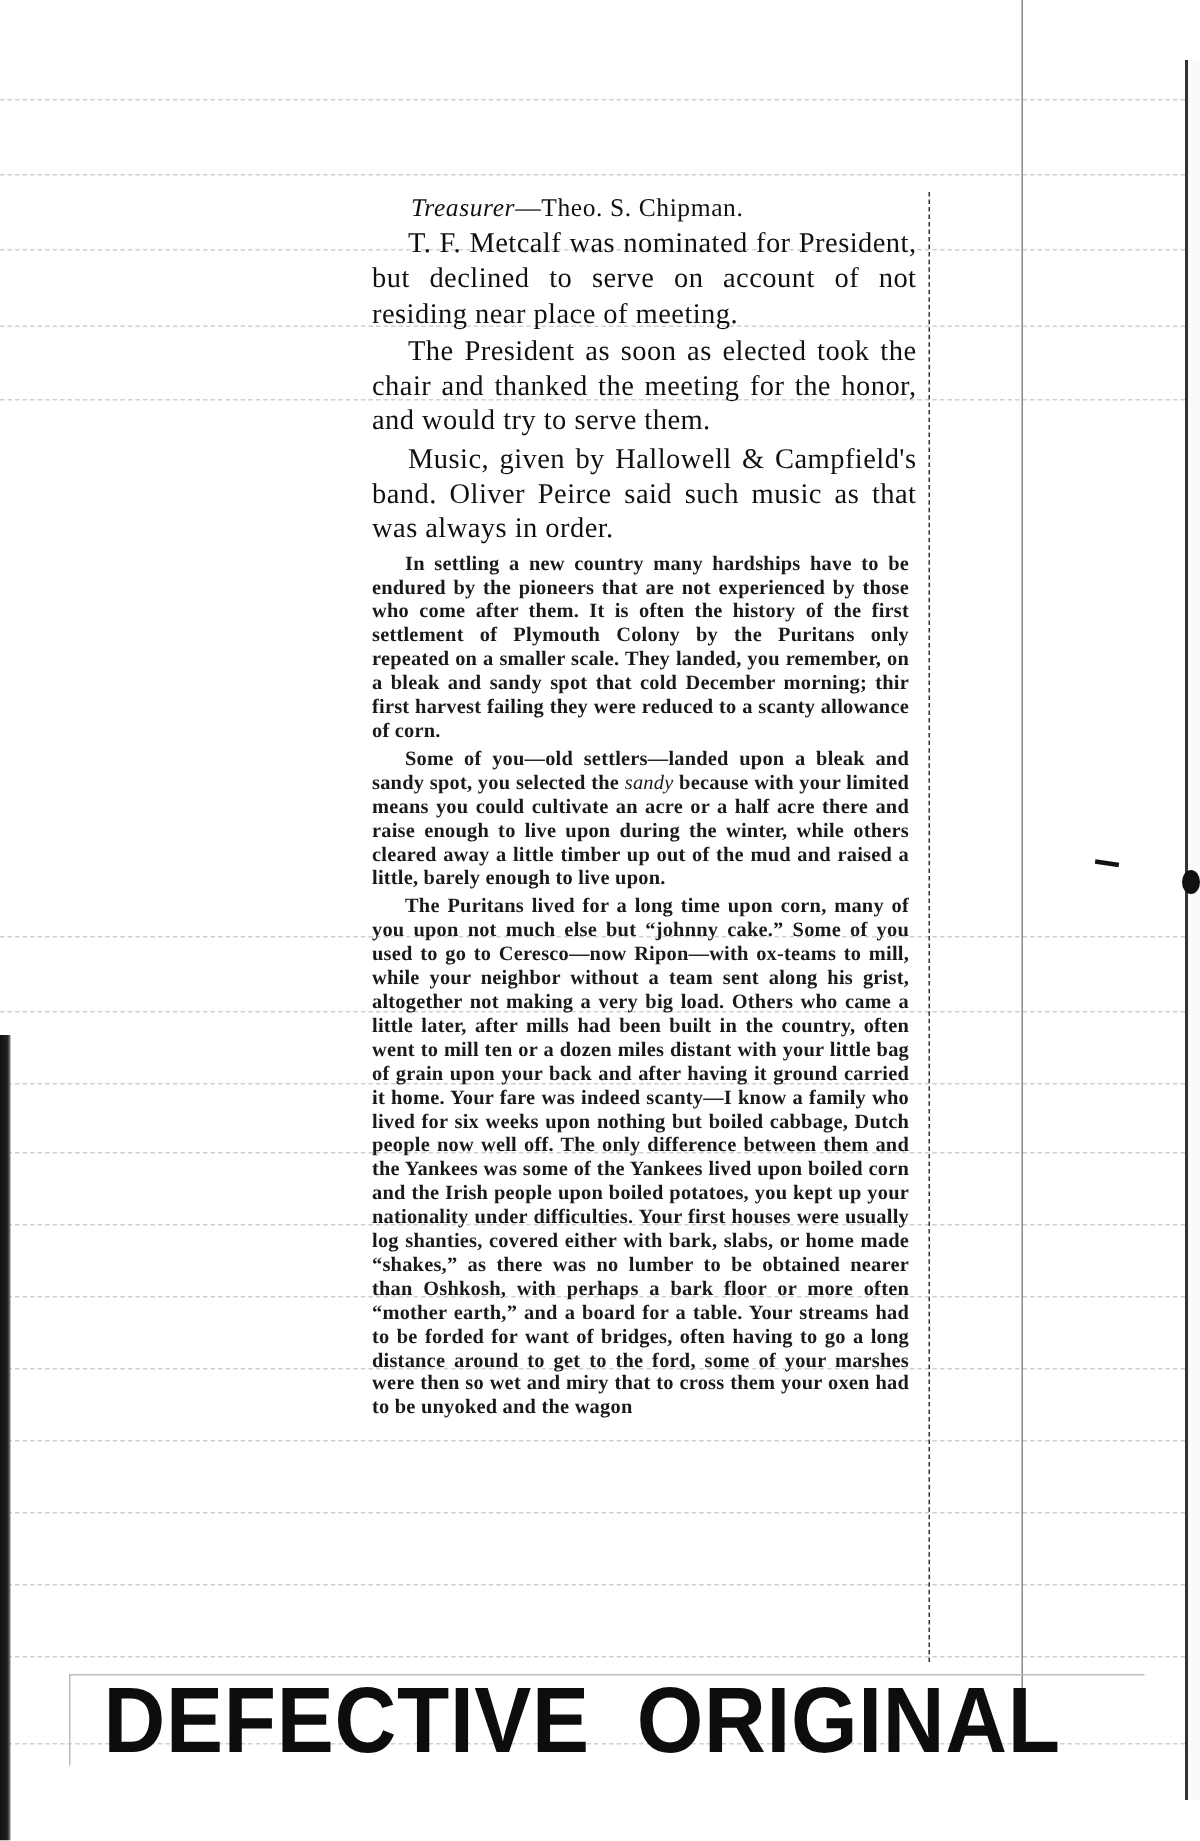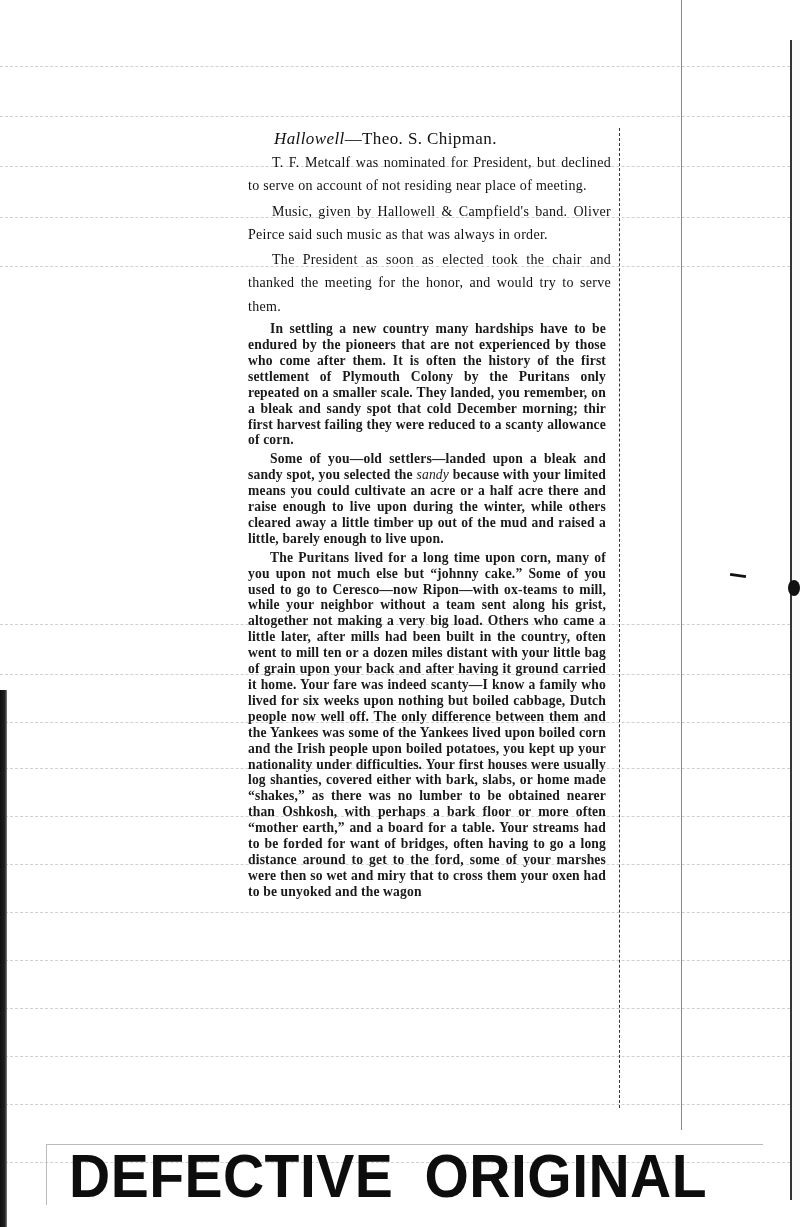--- a/index.html
+++ b/index.html
@@ -85,21 +85,21 @@
       font-size: 17px;
       line-height: 21px;
       padding-left: 26px;
       margin: 0;
       letter-spacing: 0.4px;
     }
     .officer-line .role {
       font-style: italic;
     }
     .para-large {
-      font-size: 14px;
+      font-size: 19px;
       line-height: 23.3px;
       margin: 2px 0 0 0;
       text-align: justify;
       text-indent: 24px;
       letter-spacing: 0.3px;
     }
     .address-title {
       font-size: 16.5px;
       line-height: 23px;
       margin: 2px 0 0 0;
@@ -115,21 +115,21 @@
       letter-spacing: 0.15px;
       font-weight: bold;
       color: #1a1a1a;
     }
     .para-small:first-of-type { margin-top: 4px; }
     .para-small em { font-weight: normal; }
     
     .stamp {
       position: absolute;
       left: 46px;
-      top: 1144px;
+      top: 1116px;
       width: 716px;
       height: 60px;
       border-top: 1px solid #bbb;
       border-left: 1px solid #bbb;
     }
     .stamp-text {
       position: absolute;
       left: 22px;
       top: -2px;
       font-family: "Liberation Sans", "DejaVu Sans", sans-serif;
@@ -166,26 +166,26 @@
 <div class="ledger-line" style="top:1162px"></div>
 
 <div class="scan-edge-left"></div>
 <div class="margin-rule"></div>
 <div class="right-edge"></div>
 <div class="smudge"></div>
 <div class="blot"></div>
 
 <div class="clipping">
   <p class="officer-line">
-    <span class="role">Hallowell</span><span>—Theo. S. Chipman.</span>
+    <span class="role">Treasurer</span><span>—Theo. S. Chipman.</span>
   </p>
 
   <p class="para-large">T. F. Metcalf was nominated for President, but declined to serve on account of not residing near place of meeting.</p>
+  <p class="para-large">The President as soon as elected took the chair and thanked the meeting for the honor, and would try to serve them.</p>
   <p class="para-large">Music, given by Hallowell &amp; Campfield's band. Oliver Peirce said such music as that was always in order.</p>
-  <p class="para-large">The President as soon as elected took the chair and thanked the meeting for the honor, and would try to serve them.</p>
 
 
   <p class="para-small">
     <span>In settling a new country many hardships have to be endured by the pioneers that are not experienced by those who come after them. It is often the history of the first settlement of Plymouth Colony by the Puritans only repeated on a smaller scale. They landed, you remember, on a bleak and sandy spot that cold December morning; thir first harvest failing they were reduced to a scanty allowance of corn.</span>
   </p>
   <p class="para-small">
     <span>Some of you—old settlers—landed upon a bleak and sandy spot, you selected the </span><em>sandy</em><span> because with your limited means you could cultivate an acre or a half acre there and raise enough to live upon during the winter, while others cleared away a little timber up out of the mud and raised a little, barely enough to live upon.</span>
   </p>
   <p class="para-small">
     <span>The Puritans lived for a long time upon corn, many of you upon not much else but “johnny cake.” Some of you used to go to Ceresco—now Ripon—with ox-teams to mill, while your neighbor without a team sent along his grist, altogether not making a very big load. Others who came a little later, after mills had been built in the country, often went to mill ten or a dozen miles distant with your little bag of grain upon your back and after having it ground carried it home. Your fare was indeed scanty—I know a family who lived for six weeks upon nothing but boiled cabbage, Dutch people now well off. The only difference between them and the Yankees was some of the Yankees lived upon boiled corn and the Irish people upon boiled potatoes, you kept up your nationality under difficulties. Your first houses were usually log shanties, covered either with bark, slabs, or home made “shakes,” as there was no lumber to be obtained nearer than Oshkosh, with perhaps a bark floor or more often “mother earth,” and a board for a table. Your streams had to be forded for want of bridges, often having to go a long distance around to get to the ford, some of your marshes were then so wet and miry that to cross them your oxen had to be unyoked and the wagon</span>

